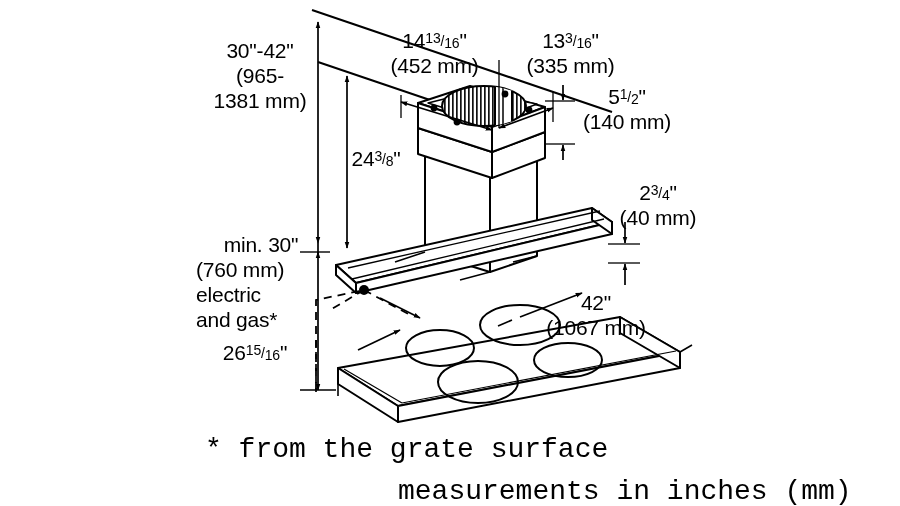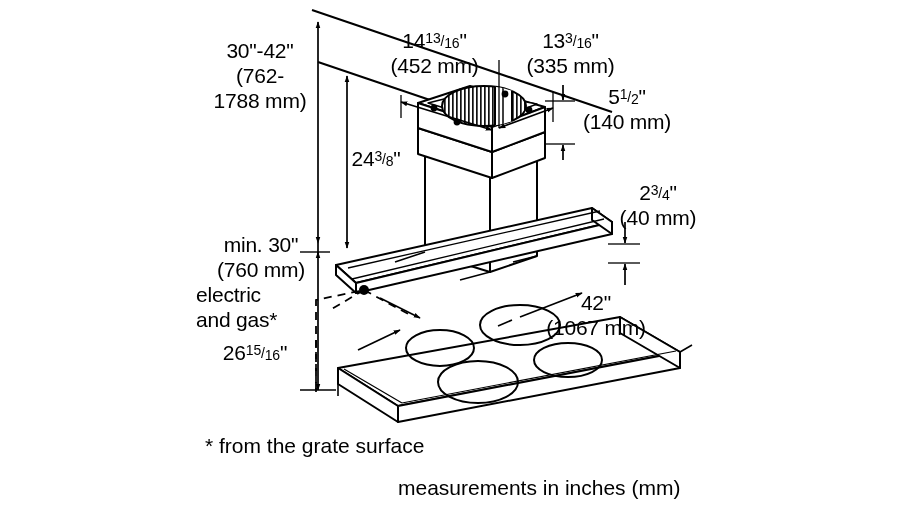--- a/index.html
+++ b/index.html
@@ -44,22 +44,22 @@
     vertical-align: baseline;
     position: relative;
     letter-spacing: -0.2px;
   }
   .lbl .frac .num { position: relative; top: -5px; }
   .lbl .frac .den { position: relative; top: 0; }
   .lbl .frac .sl  { position: relative; top: -2px; }
   .center { text-align: center; }
   .note {
     position: absolute;
-    font-family: Liberation Sans, sans-serif;
-    font-size: 21px;
+    font-family: Liberation Mono, monospace;
+    font-size: 28px;
     color: #000000;
     white-space: nowrap;
   }
 </style>
 </head>
 <body>
 
 <div id="diagram-root">
 
   <svg class="drawing" viewBox="0 0 900 506" xmlns="http://www.w3.org/2000/svg">
@@ -182,22 +182,22 @@
     </g>
     <circle cx="364" cy="290" r="5" fill="#000"></circle>
 
     <g stroke="#000" fill="none" stroke-width="1.7">
       <line x1="316" y1="340" x2="316" y2="392" stroke-dasharray="7 5"></line>
     </g>
   </svg>
 
   <div class="lbl center" style="left:196px; top:38px; width:128px;">
     <div>30"-42"</div>
-    <div>(762-</div>
-    <div>1788 mm)</div>
+    <div>(965-</div>
+    <div>1381 mm)</div>
   </div>
 
   <div class="lbl center" style="left:311px; top:146px; width:130px;">
     <div>
       <span>24</span><span class="frac"><span class="num">3</span><span class="sl">/</span><span class="den">8</span></span>"
     </div>
   </div>
 
   <div class="lbl center" style="left:372px; top:28px; width:125px;">
     <div>
@@ -222,21 +222,21 @@
 
   <div class="lbl center" style="left:598px; top:180px; width:120px;">
     <div>
       <span>2</span><span class="frac"><span class="num">3</span><span class="sl">/</span><span class="den">4</span></span>"
     </div>
     <div>(40 mm)</div>
   </div>
 
   <div class="lbl" style="left:196px; top:232px; width:130px; text-align:left;">
     <div style="text-align:center;">min. 30"</div>
-    <div style="text-align:center;">(760 mm)</div>
+    <div style="">(760 mm)</div>
     <div>electric</div>
     <div>and gas*</div>
   </div>
 
   <div class="lbl center" style="left:190px; top:340px; width:130px;">
     <div>
       <span>26</span><span class="frac"><span class="num">15</span><span class="sl">/</span><span class="den">16</span></span>"
     </div>
   </div>
 

